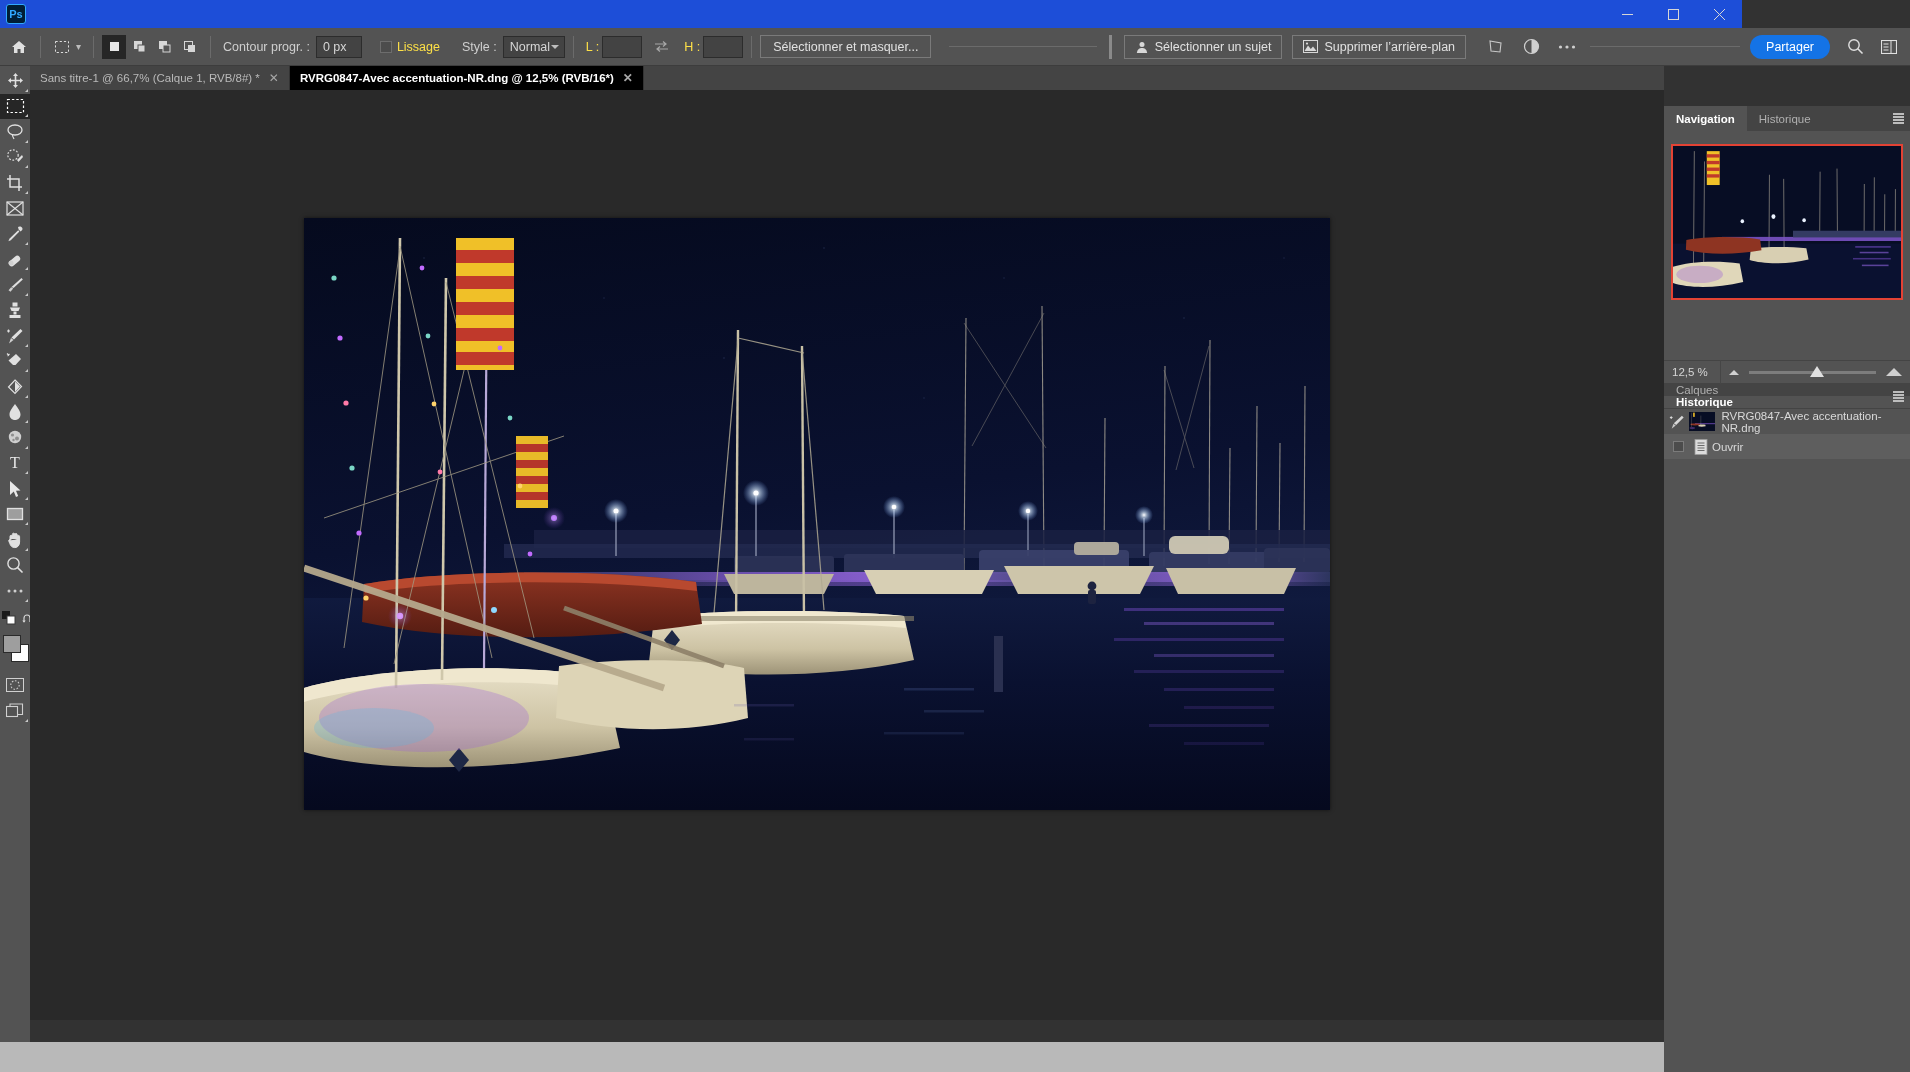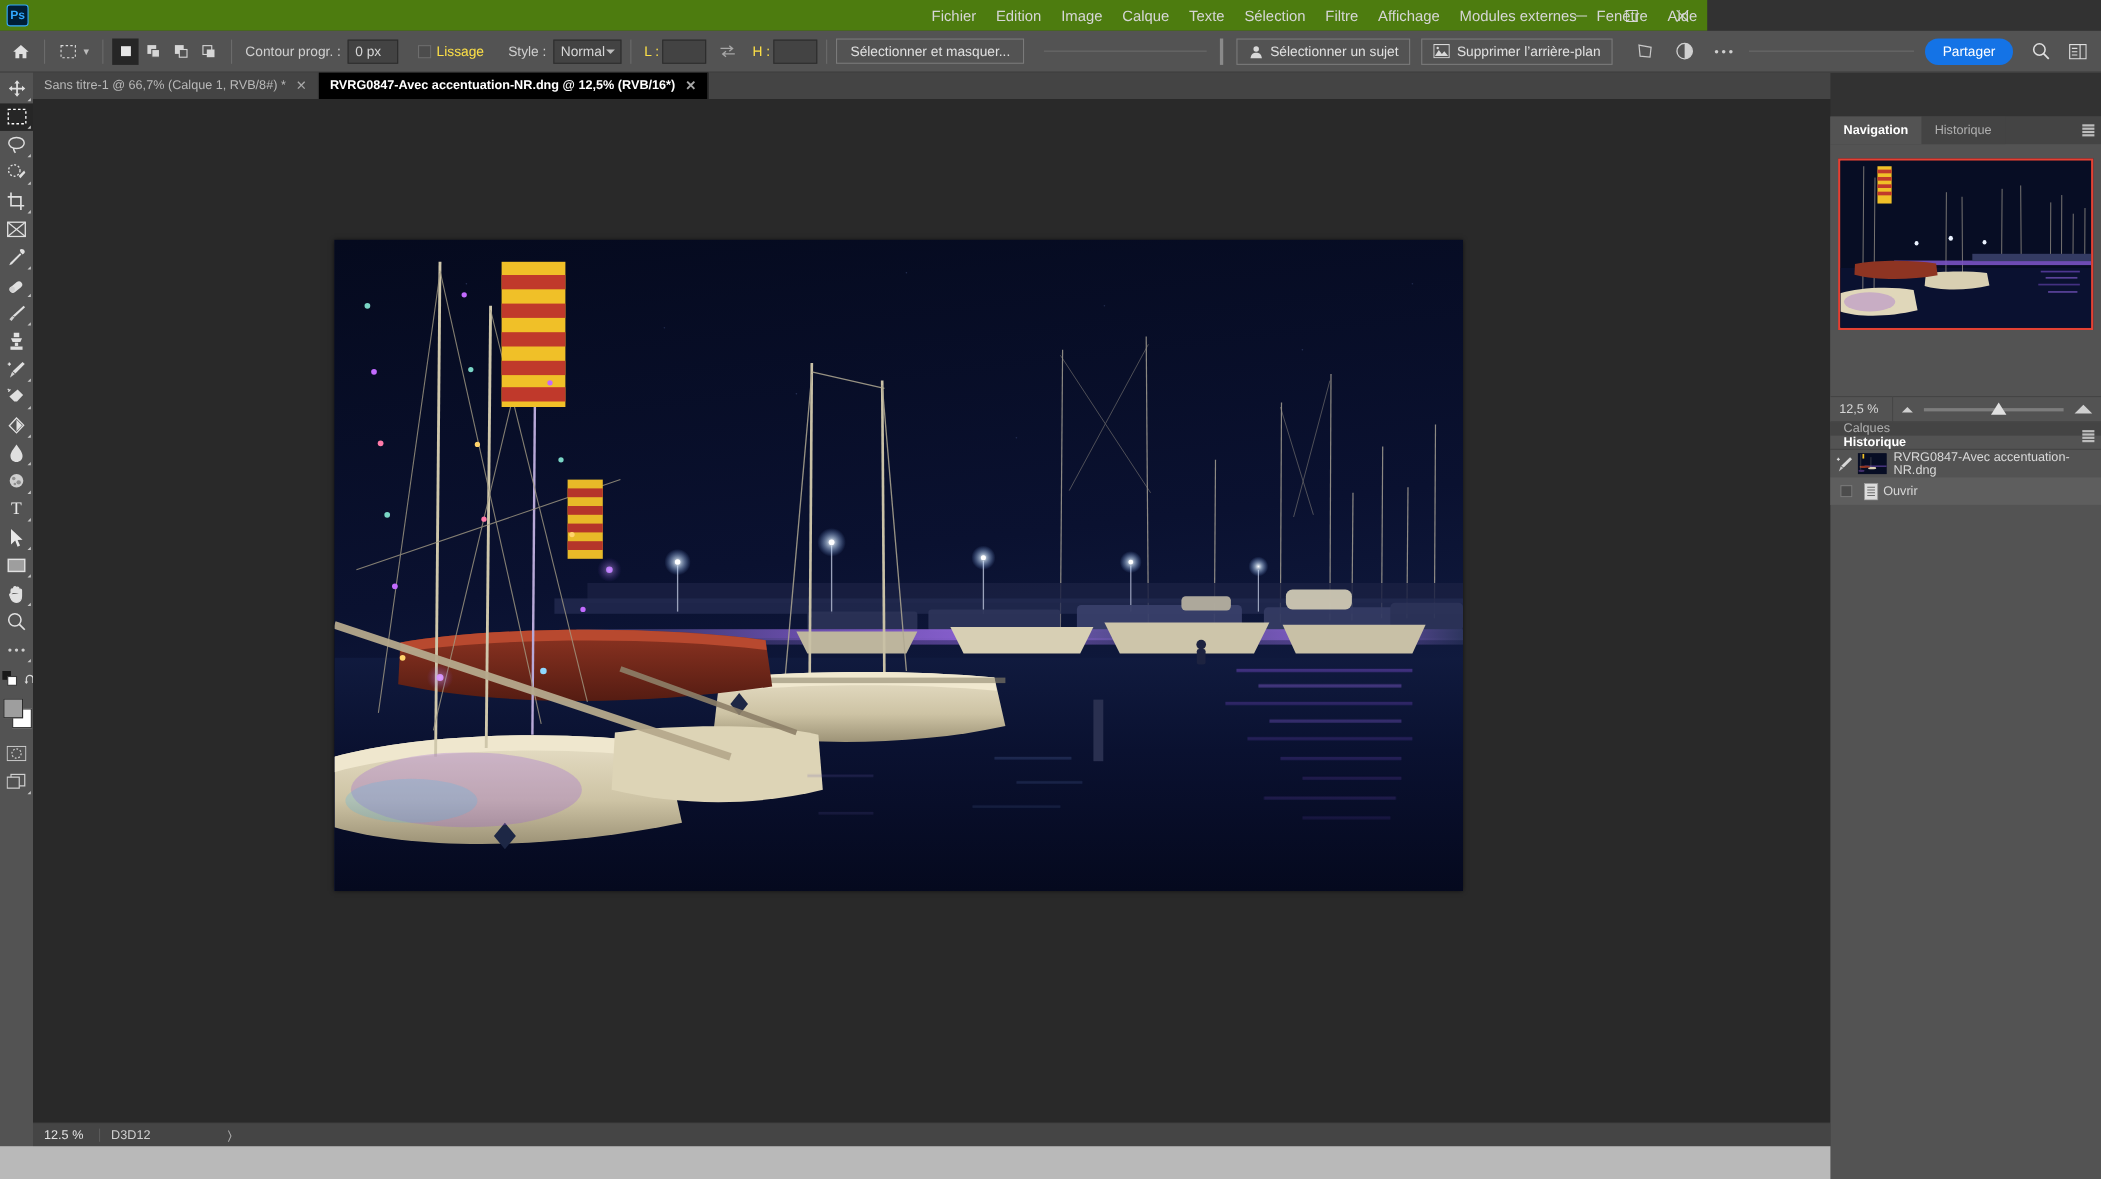--- a/index.html
+++ b/index.html
@@ -7,22 +7,22 @@
     width: 1910px; height: 1072px;
     background: #323232;
     font-family: "Liberation Sans", sans-serif;
     overflow: hidden;
     -webkit-font-smoothing: antialiased;
   }
   .app { position: relative; width: 1910px; height: 1072px; background:#323232; }
 
   
   .titlebar {
-    position:absolute; top:0; left:0; width:1552px; height:28px;
-    background:#4d7c0f; display:flex; align-items:center;justify-content:space-between;
+    position:absolute; top:0; left:0; width:1742px; height:28px;
+    background:#1d4ed8; display:flex; align-items:center;
   }
   .ps-logo {
     width:20px; height:20px; margin-left:6px; margin-right:10px;
     background:#001e36; border:1px solid #31a8ff; border-radius:3px;
     color:#31a8ff; font-size:11px; font-weight:bold;
     display:flex; align-items:center; justify-content:center;
   }
   .menubar { display:flex; align-items:center; height:28px; }
   .menu-item {
     color:#d6d6d6; font-size:13.5px; padding:0 9px; height:28px;
@@ -237,33 +237,20 @@
     display:flex; flex-direction:column; justify-content:space-between;
   }
 </style>
 </head>
 <body>
 
 <div class="app">
 
   <div class="titlebar">
     <div class="ps-logo">Ps</div>
-    <div class="menubar">
-      <div class="menu-item">Fichier</div>
-      <div class="menu-item">Edition</div>
-      <div class="menu-item">Image</div>
-      <div class="menu-item">Calque</div>
-      <div class="menu-item">Texte</div>
-      <div class="menu-item">Sélection</div>
-      <div class="menu-item">Filtre</div>
-      <div class="menu-item">Affichage</div>
-      <div class="menu-item">Modules externes</div>
-      <div class="menu-item">Fenêtre</div>
-      <div class="menu-item">Aide</div>
-    </div>
     <div class="win-controls">
       <div class="win-btn">
         <svg width="11" height="11" viewBox="0 0 11 11">
             <line x1="0" y1="5.5" x2="11" y2="5.5" stroke="#d6d6d6" stroke-width="1"></line>
           </svg>
       </div>
       <div class="win-btn">
         <svg width="11" height="11" viewBox="0 0 11 11">
             <rect x="0.5" y="0.5" width="10" height="10" fill="none" stroke="#d6d6d6" stroke-width="1"></rect>
           </svg>
@@ -830,25 +817,20 @@
           <rect x="600" y="470" width="70" height="2.5" fill="#5f78b8" opacity=".3"></rect>
           <rect x="620" y="492" width="60" height="2.5" fill="#5f78b8" opacity=".25"></rect>
           <rect x="580" y="514" width="80" height="2.5" fill="#5f78b8" opacity=".2"></rect>
           <rect x="430" y="486" width="60" height="2.5" fill="#6d5fb0" opacity=".25"></rect>
           <rect x="440" y="520" width="50" height="2.5" fill="#6d5fb0" opacity=".2"></rect>
         </g>
       </svg>
     </div>
   </div>
 
-  <div class="statusbar">
-    <div class="status-zoom">12.5 %</div>
-    <div class="status-info">D3D12</div>
-    <div class="status-arrow">〉</div>
-  </div>
   <div class="bottom-strip"></div>
 
   <div class="right-panel">
 
     <div class="panel-tabs">
       <div class="panel-tab active">Navigation</div>
       <div class="panel-tab">Historique</div>
       <div class="panel-menu">
           <i></i>
           <i></i>

